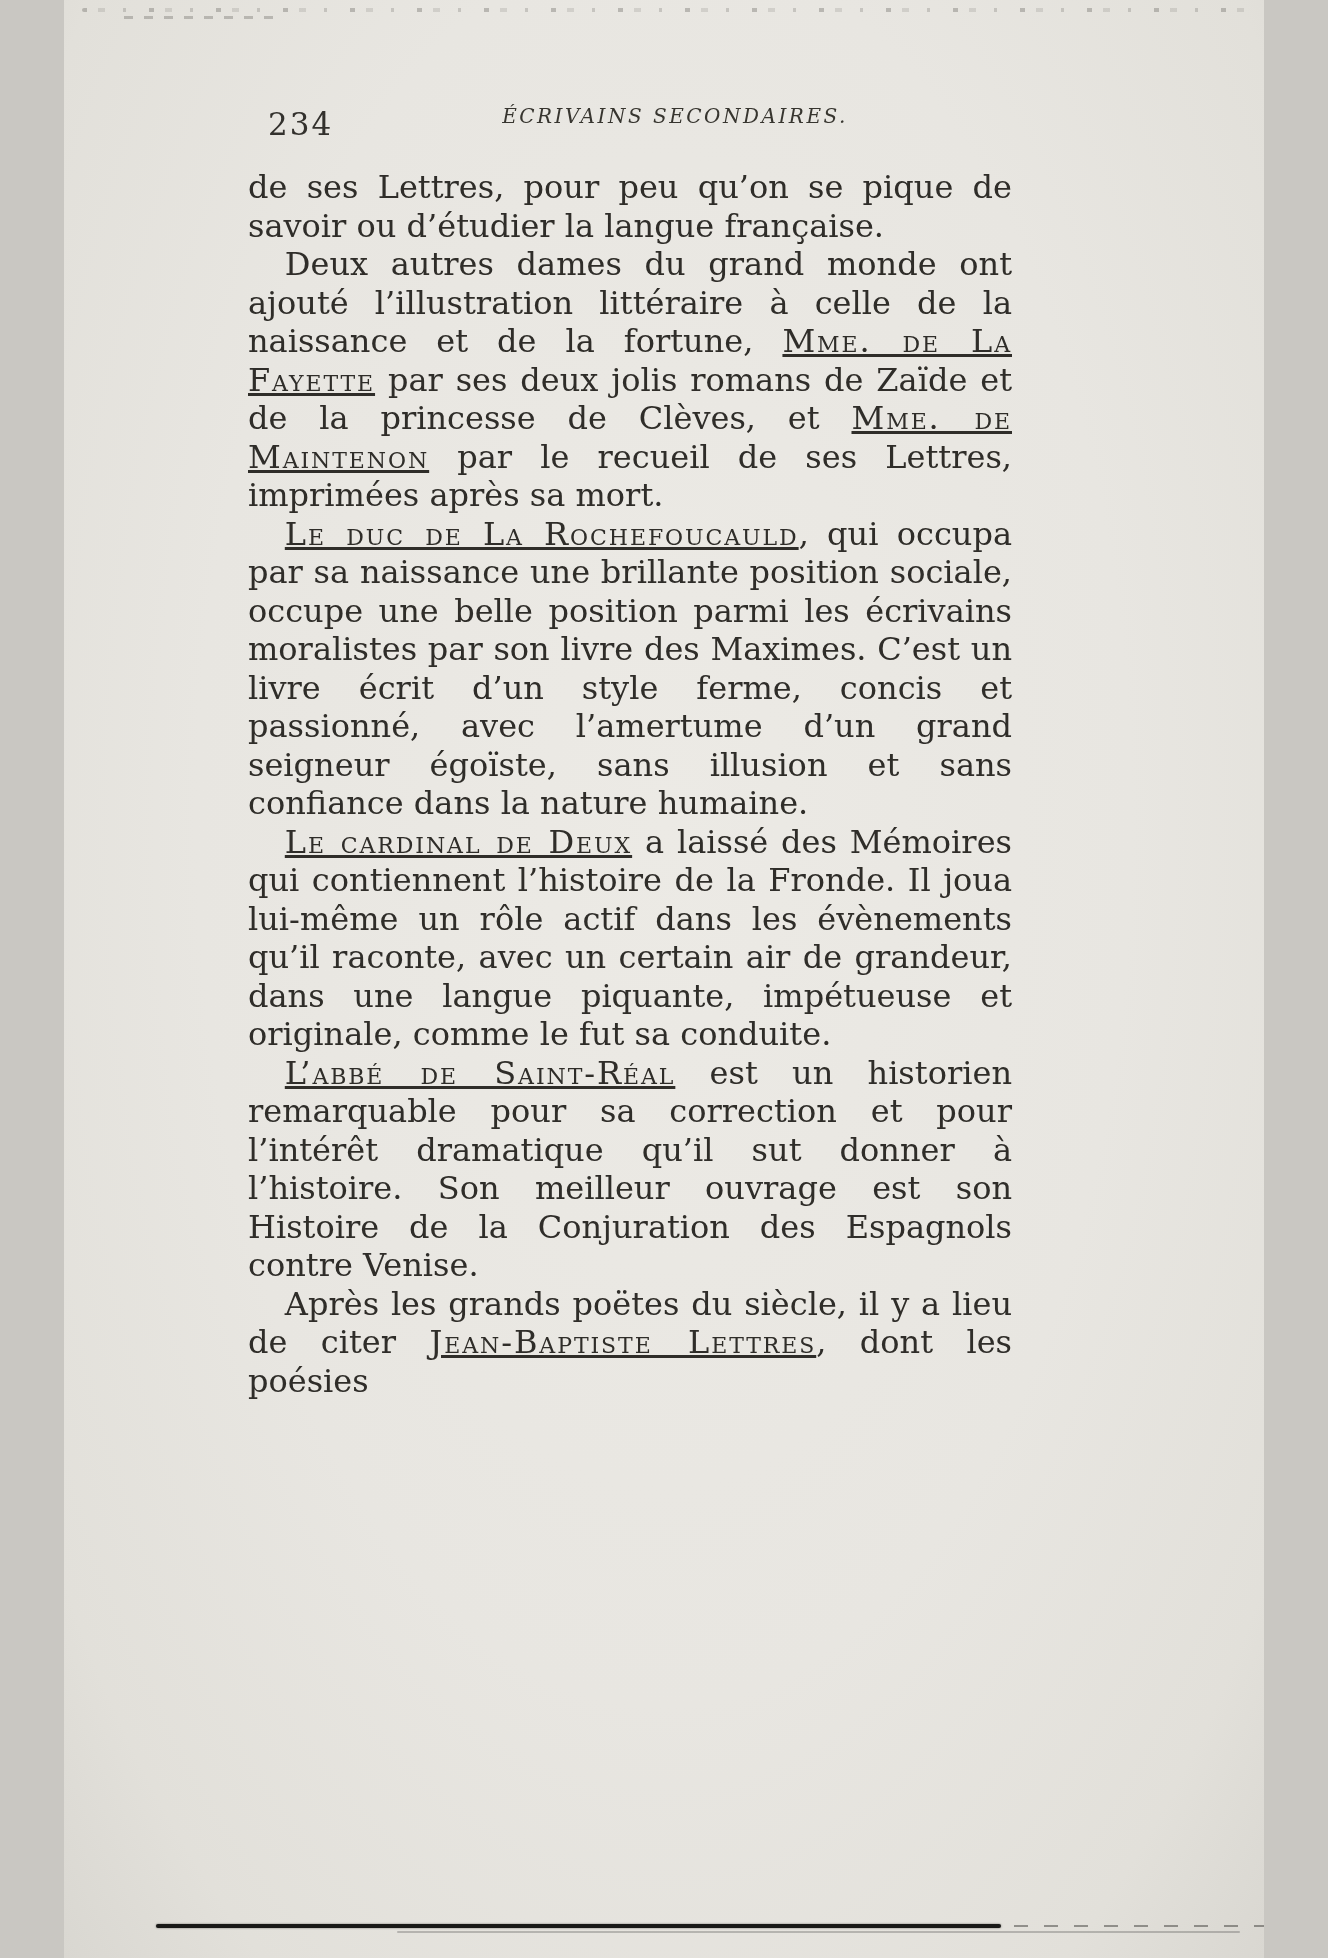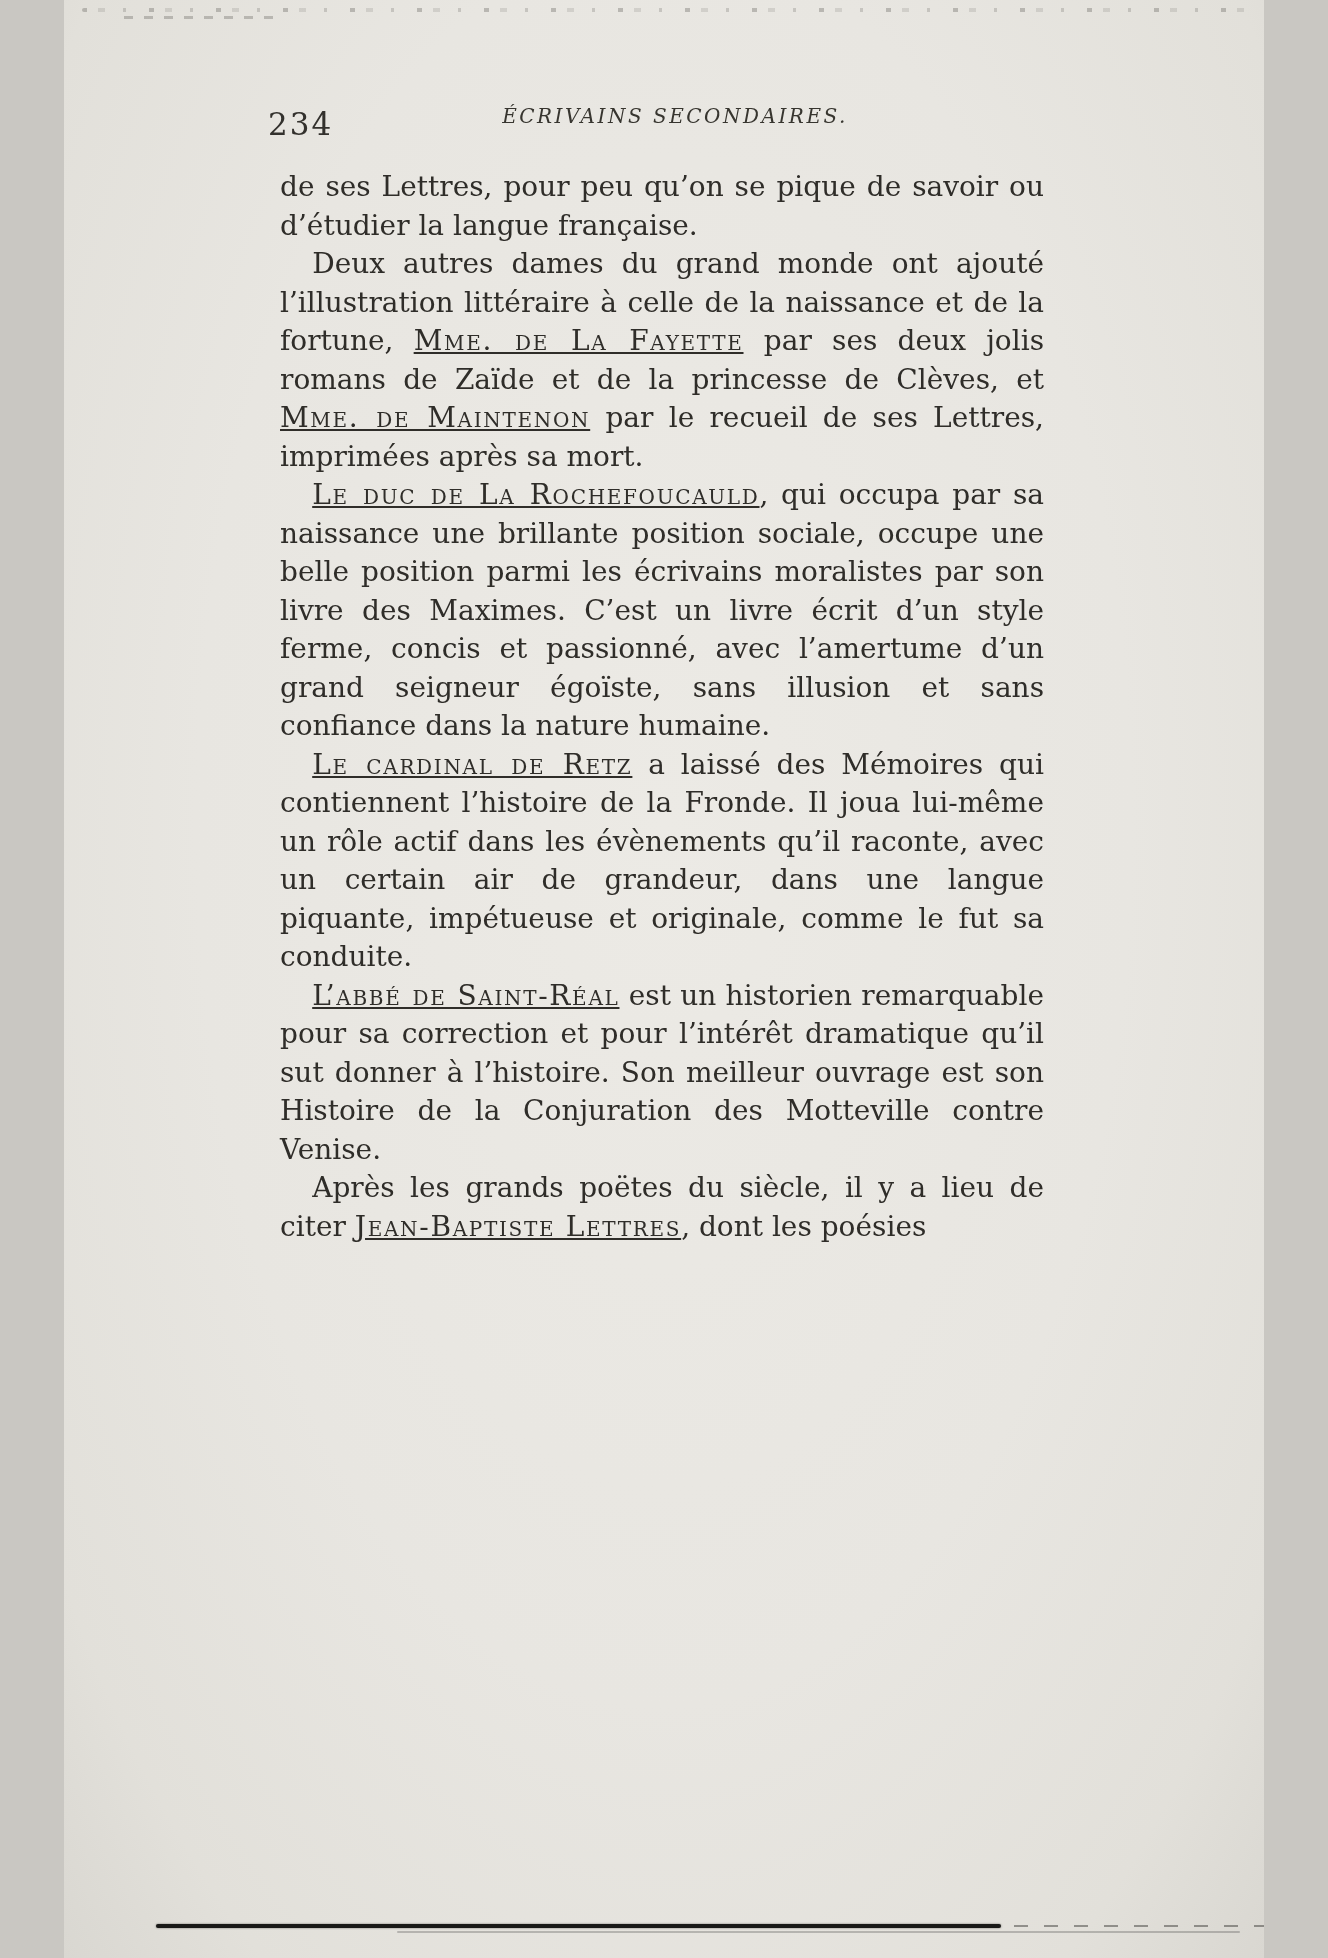--- a/index.html
+++ b/index.html
@@ -72,23 +72,23 @@
     top: 4px;
     text-align: center;
     font-style: italic;
     font-size: 20px;
     letter-spacing: 2.5px;
     color: #37352f;
   }
   .body-text {
     position: absolute;
     top: 168px;
-    left: 216px;
+    left: 184px;
     width: 764px;
-    font-size: 28px;
+    font-size: 32px;
     line-height: 38.5px;
     text-align: justify;
     color: #2f2d29;
   }
   .para {
     margin: 0;
     text-indent: 0;
   }
   .para.indent {
     text-indent: 1.15em;
@@ -136,21 +136,21 @@
 
   <div class="header">
     <span class="pagenum">234</span>
     <span class="running-title">ÉCRIVAINS SECONDAIRES.</span>
   </div>
 
   <div class="body-text">
       <p class="para"><span class="normal">de ses Lettres, pour peu qu’on se pique de savoir ou d’étudier la langue française.</span></p>
       <p class="para indent"><span class="normal">Deux autres dames du grand monde ont ajouté l’illustration littéraire à celle de la naissance et de la fortune, </span><span class="smallcaps">Mme. de La Fayette</span><span class="normal"> par ses deux jolis romans de Zaïde et de la princesse de Clèves, et </span><span class="smallcaps">Mme. de Maintenon</span><span class="normal"> par le recueil de ses Lettres, imprimées après sa mort.</span></p>
       <p class="para indent"><span class="smallcaps">Le duc de La Rochefoucauld</span><span class="normal">, qui occupa par sa naissance une brillante position sociale, occupe une belle position parmi les écrivains moralistes par son livre des Maximes.  C’est un livre écrit d’un style ferme, concis et passionné, avec l’amertume d’un grand seigneur égoïste, sans illusion et sans confiance dans la nature humaine.</span></p>
-      <p class="para indent"><span class="smallcaps">Le cardinal de Retz</span><span class="normal"> a laissé des Mémoires qui contiennent l’histoire de la Fronde.  Il joua lui-même un rôle actif dans les évènements qu’il raconte, avec un certain air de grandeur, dans une langue piquante, impétueuse et originale, comme le fut sa conduite.</span></p>
-      <p class="para indent"><span class="smallcaps">L’abbé de Saint-Réal</span><span class="normal"> est un historien remarquable pour sa correction et pour l’intérêt dramatique qu’il sut donner à l’histoire.  Son meilleur ouvrage est son Histoire de la Conjuration des Motteville contre Venise.</span></p>
+      <p class="para indent"><span class="smallcaps">Le cardinal de Deux</span><span class="normal"> a laissé des Mémoires qui contiennent l’histoire de la Fronde.  Il joua lui-même un rôle actif dans les évènements qu’il raconte, avec un certain air de grandeur, dans une langue piquante, impétueuse et originale, comme le fut sa conduite.</span></p>
+      <p class="para indent"><span class="smallcaps">L’abbé de Saint-Réal</span><span class="normal"> est un historien remarquable pour sa correction et pour l’intérêt dramatique qu’il sut donner à l’histoire.  Son meilleur ouvrage est son Histoire de la Conjuration des Espagnols contre Venise.</span></p>
       <p class="para indent"><span class="normal">Après les grands poëtes du siècle, il y a lieu de citer </span><span class="smallcaps">Jean-Baptiste Lettres</span><span class="normal">, </span><span class="bold">dont les poésies</span></p>
     </div>
 
   <div class="scan-line-bottom"></div>
   <div class="scan-line-bottom2"></div>
 
 </div>
 
 </body></html>

